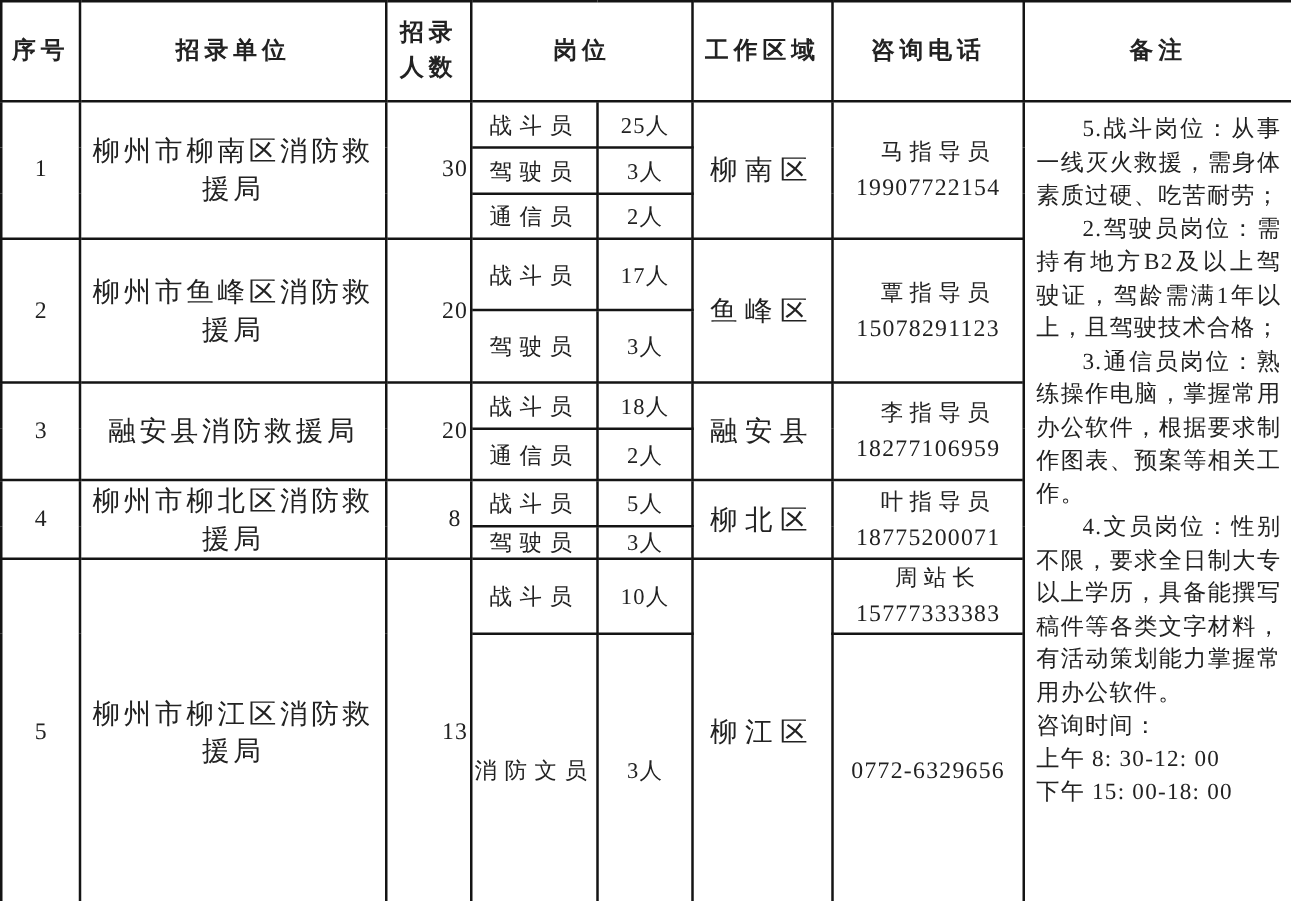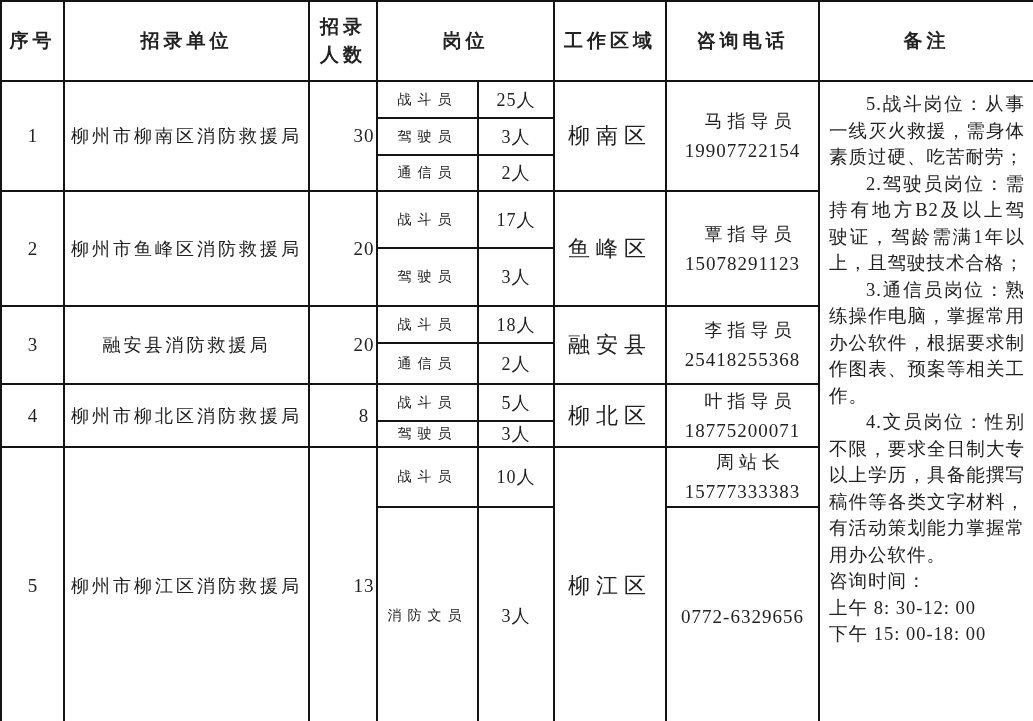--- a/index.html
+++ b/index.html
@@ -27,23 +27,23 @@
     overflow: hidden;
     font-weight: normal;
   }
   th {
     font-weight: bold;
     font-size: 19px;
     letter-spacing: 4px;
     line-height: 1.5;
   }
   .seq-cell   { font-size: 19px; }
-  .unit-cell  { font-size: 18px; letter-spacing: 3px; margin-top: 45px; }
+  .unit-cell  { font-size: 22px; letter-spacing: 3px; margin-top: 45px; }
   .count-cell { font-size: 19px; letter-spacing: 1px; padding-left: 42px; }
-  .pos-cell   { font-size: 14px; letter-spacing: 6px; }
+  .pos-cell   { font-size: 18px; letter-spacing: 6px; }
   .num-cell   { font-size: 18px; letter-spacing: 1px; font-family: Liberation Serif, serif; }
   .area-cell  { font-size: 22px; letter-spacing: 6px; }
   .phone-cell { font-size: 18px; line-height: 29px; }
   .phone-cell .c-name  { display: block; letter-spacing: 5px; margin-left: 16px; }
   .phone-cell .c-phone { display: block; letter-spacing: 1px; font-size: 19px; }
   .remark-cell {
     vertical-align: top;
     text-align: justify;
     padding: 9px 8px 4px 9px;
     font-size: 18.5px;
@@ -137,21 +137,21 @@
 
   <tr class="h37">
     <td rowspan="2" class="seq-cell">3</td>
     <td rowspan="2" class="unit-cell">融安县消防救援局</td>
     <td rowspan="2" class="count-cell">20</td>
     <td class="pos-cell">战斗员</td>
     <td class="num-cell">18人</td>
     <td rowspan="2" class="area-cell">融安县</td>
     <td rowspan="2" class="phone-cell">
       <span class="c-name">李指导员</span>
-      <span class="c-phone">25418255368</span>
+      <span class="c-phone">18277106959</span>
     </td>
   </tr>
   <tr class="h41">
     <td class="pos-cell">通信员</td>
     <td class="num-cell">2人</td>
   </tr>
 
   <tr class="h37">
     <td rowspan="2" class="seq-cell">4</td>
     <td rowspan="2" class="unit-cell">柳州市柳北区消防救援局</td>

